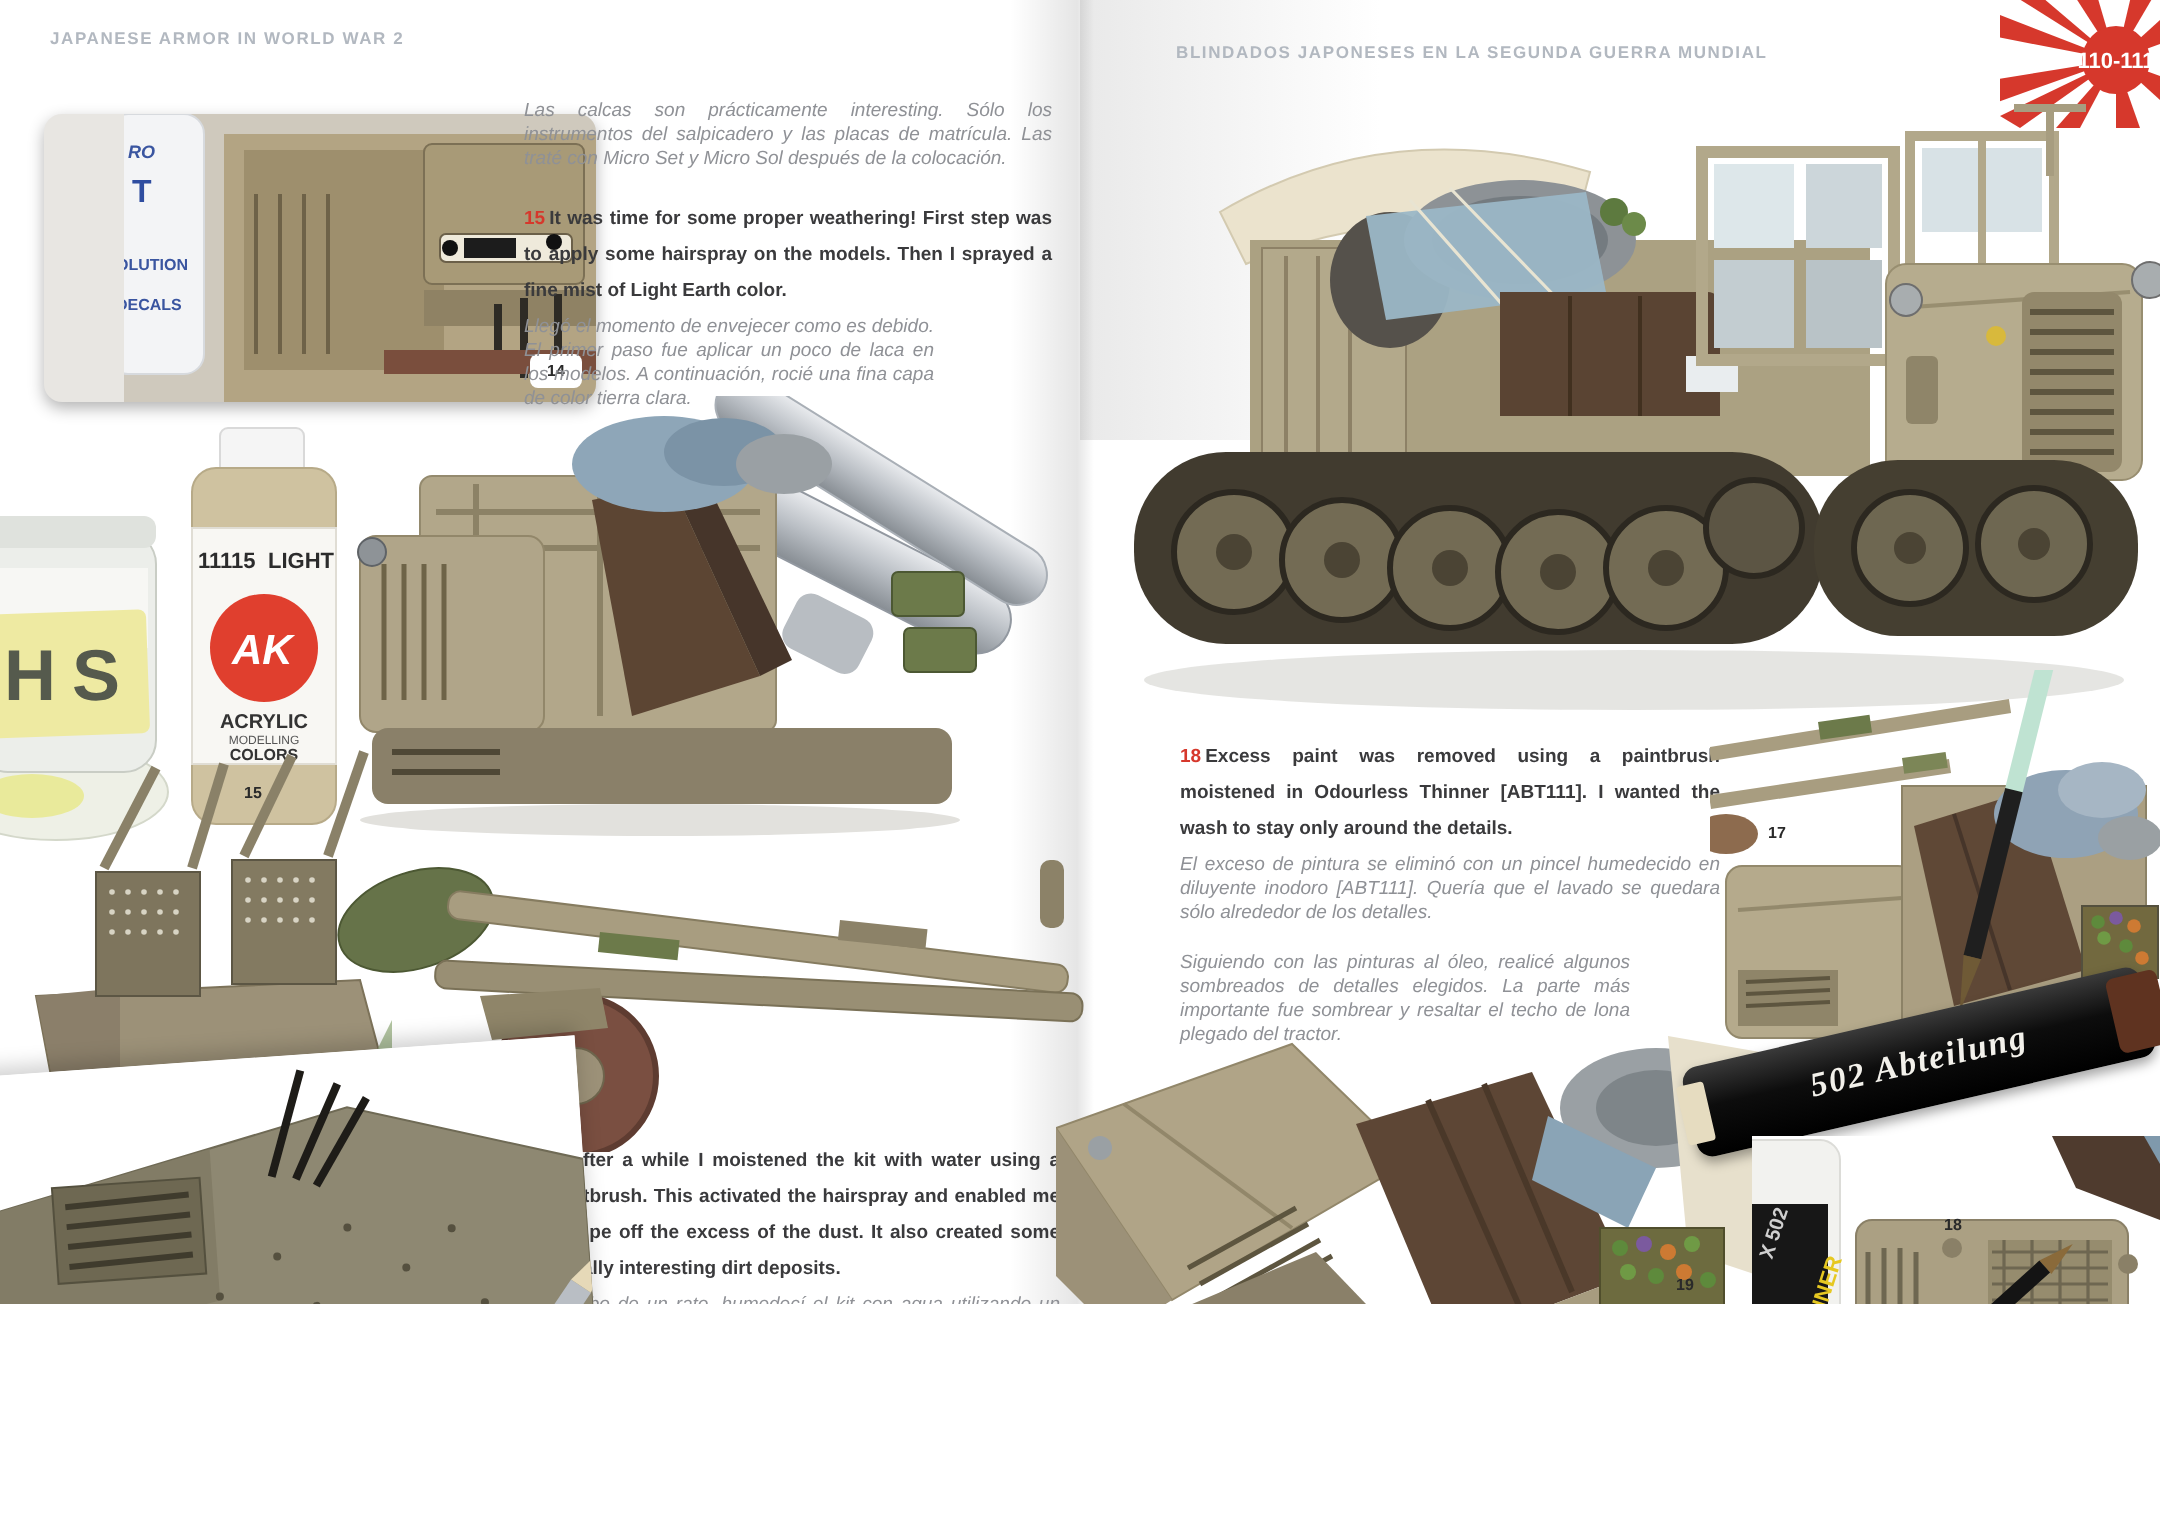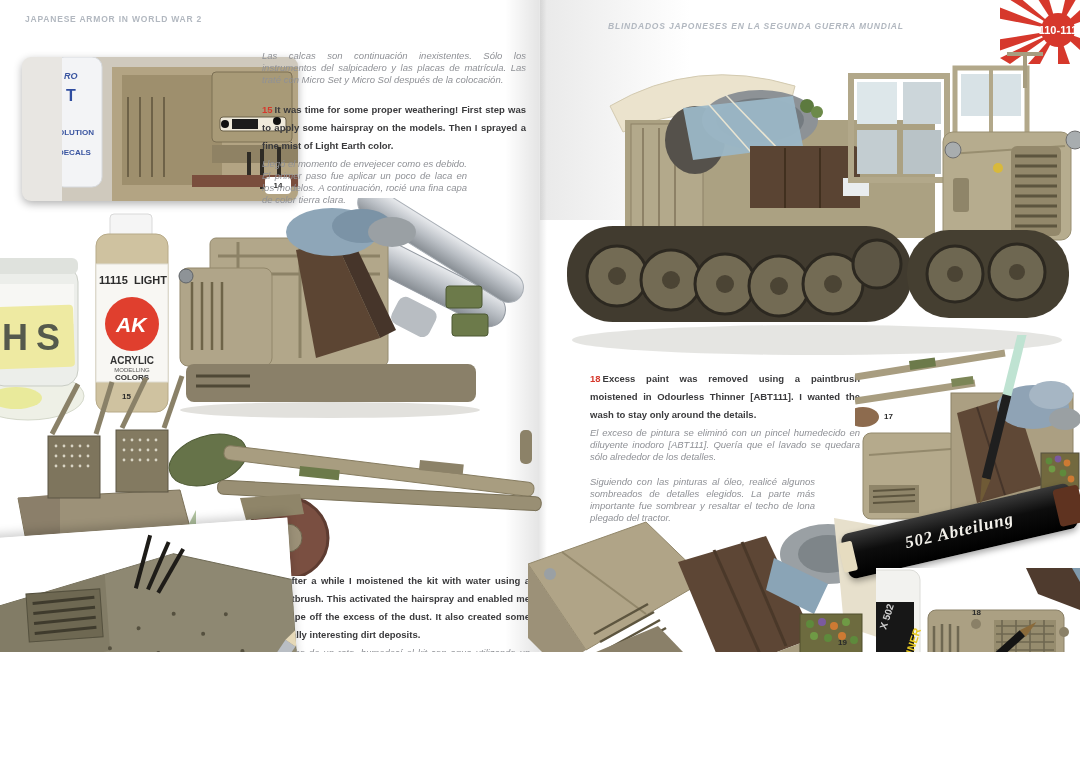--- a/index.html
+++ b/index.html
@@ -2,21 +2,21 @@
 <html><head>
 <meta charset="utf-8">
 <style>
   html,body{margin:0;padding:0;background:#ffffff;}
   .spread{position:relative;width:1080px;height:652px;background:#ffffff;overflow:hidden;
           font-family:"Liberation Sans",sans-serif;}
   .abs{position:absolute;}
 
   
   .hdr{font-size:8.5px;font-weight:bold;letter-spacing:.8px;color:#b2b8c0;text-transform:uppercase;}
-  .hdr-right{font-style:italic;margin-left:20px;}
+  .hdr-right{}
 
   
   .flagtxt{fill:#ffffff;font-weight:bold;font-size:11px;}
 
   
   .tcol p{margin:0 0 5px 0;text-align:justify;}
   .tcol .en{font-size:9.5px;line-height:12px;font-weight:bold;color:#3a3a3c;}
   .tcol .es{font-size:9.5px;line-height:12px;font-style:italic;color:#8f9196;margin-bottom:13px;}
   .stepnum{color:#d6382c;font-weight:bold;margin-right:2px;}
   .narrow205{width:205px;}
@@ -109,21 +109,21 @@
         <text x="2" y="22" font-size="9" font-weight="bold" fill="#3a55a0" font-style="italic">RO</text>
         <text x="4" y="44" font-size="16" font-weight="bold" fill="#2f4da0">T</text>
         <text x="-4" y="78" font-size="8" font-weight="bold" fill="#3a55a0">OLUTION</text>
         <text x="-4" y="98" font-size="8" font-weight="bold" fill="#3a55a0">DECALS</text>
       </g>
     </svg>
     <div class="abs badge-chip" style="right:7px;bottom:7px;">14</div>
   </div>
 
   <div class="abs tcol" style="left:262px;top:50px;width:264px;">
-    <p class="es">Las calcas son continuación inexistentes. Sólo los instrumentos del salpicadero y las placas de matrícula. Las traté con Micro Set y Micro Sol después de la colocación.</p>
+    <p class="es">Las calcas son prácticamente interesting. Sólo los instrumentos del salpicadero y las placas de matrícula. Las traté con Micro Set y Micro Sol después de la colocación.</p>
     <p><span class="en"><span class="stepnum">15</span><span>It was time for some proper weathering! First step was to apply some hairspray on the models. Then I sprayed a fine mist of Light Earth color.</span></span></p>
     <p class="es narrow205">Llegó el momento de envejecer como es debido. El primer paso fue aplicar un poco de laca en los modelos. A continuación, rocié una fina capa de color tierra clara.</p>
   </div>
 
   <svg class="abs" style="left:0;top:198px;" width="545" height="378" viewBox="0 0 545 378">
 
     <ellipse cx="28" cy="198" rx="56" ry="24" fill="#eef0e6" stroke="#d4d8ca"></ellipse>
     <ellipse cx="16" cy="200" rx="26" ry="11" fill="#e9ea9b"></ellipse>
 
     <g>

